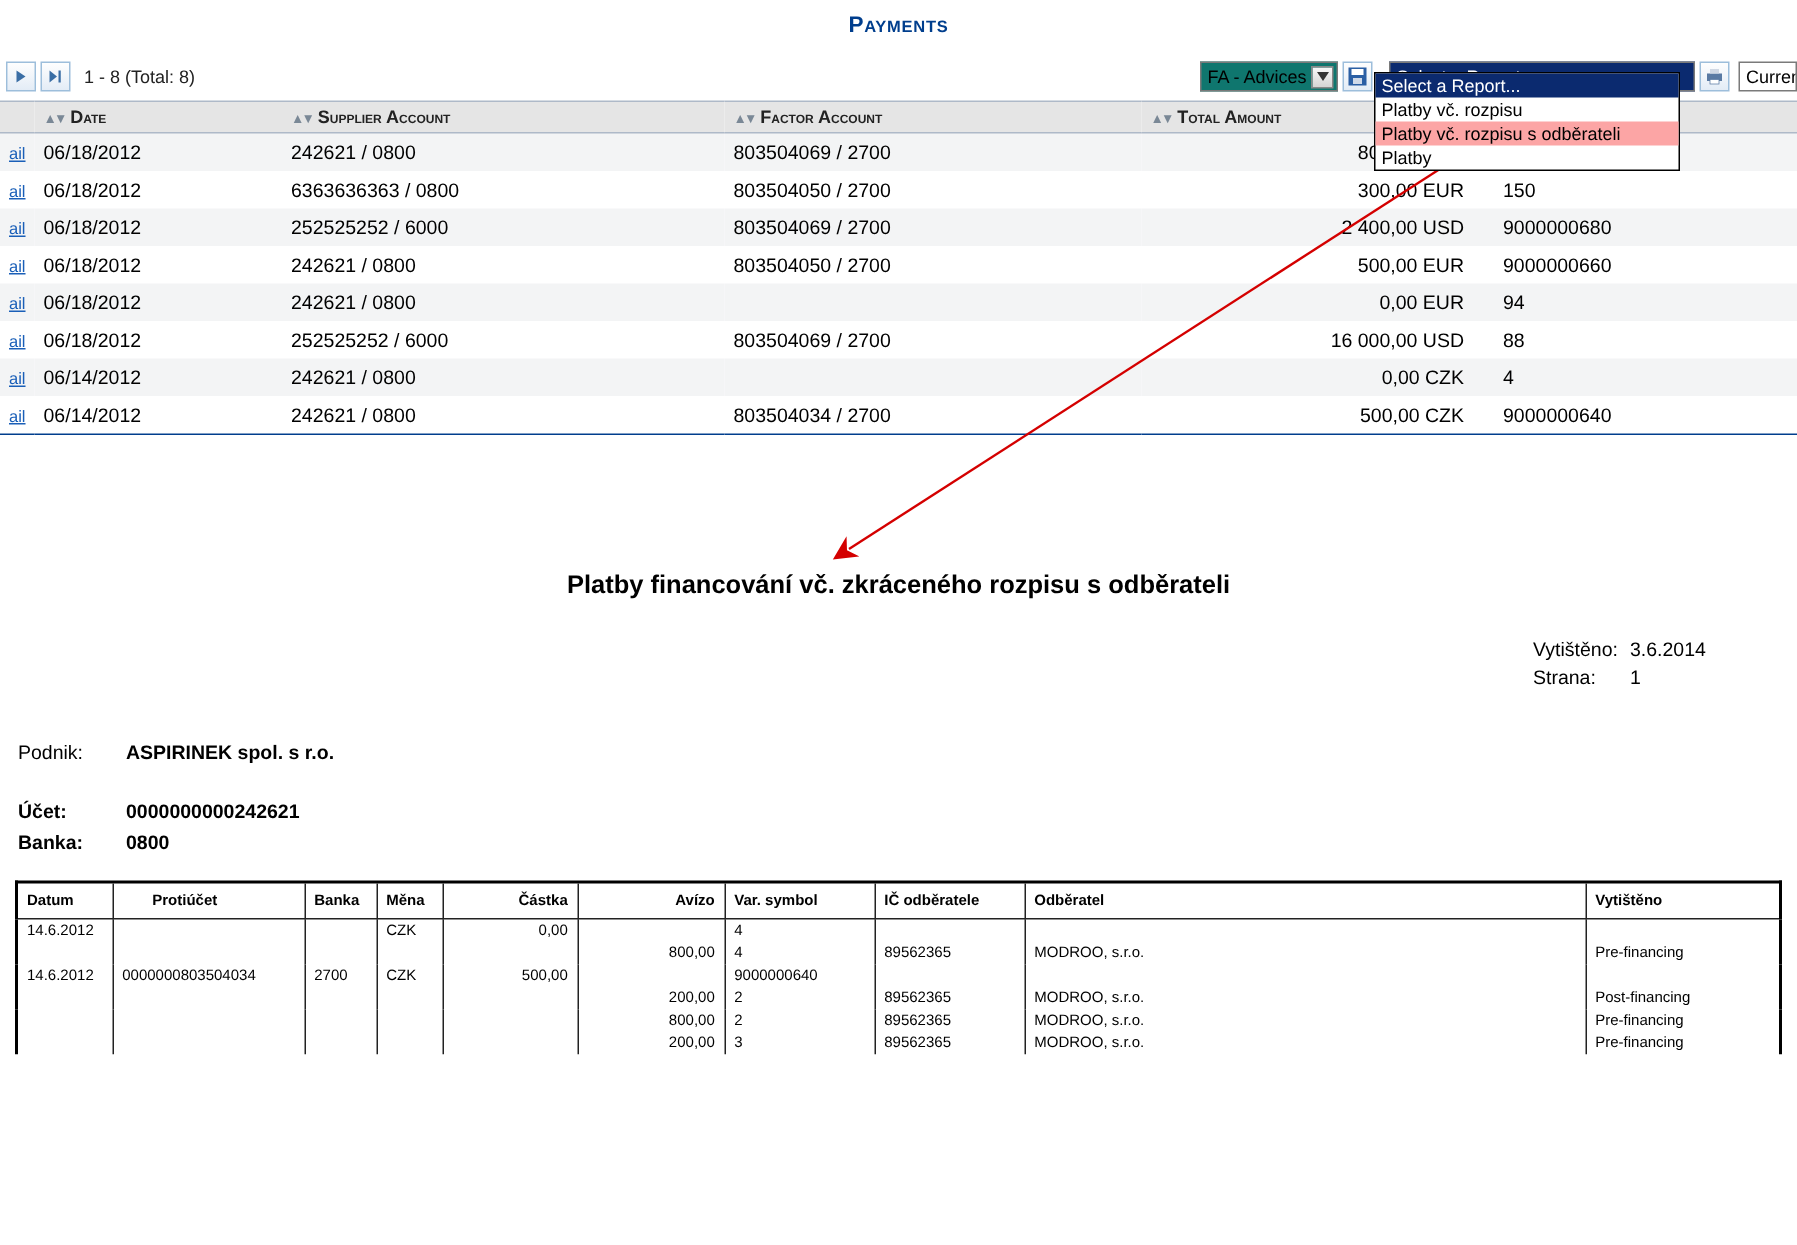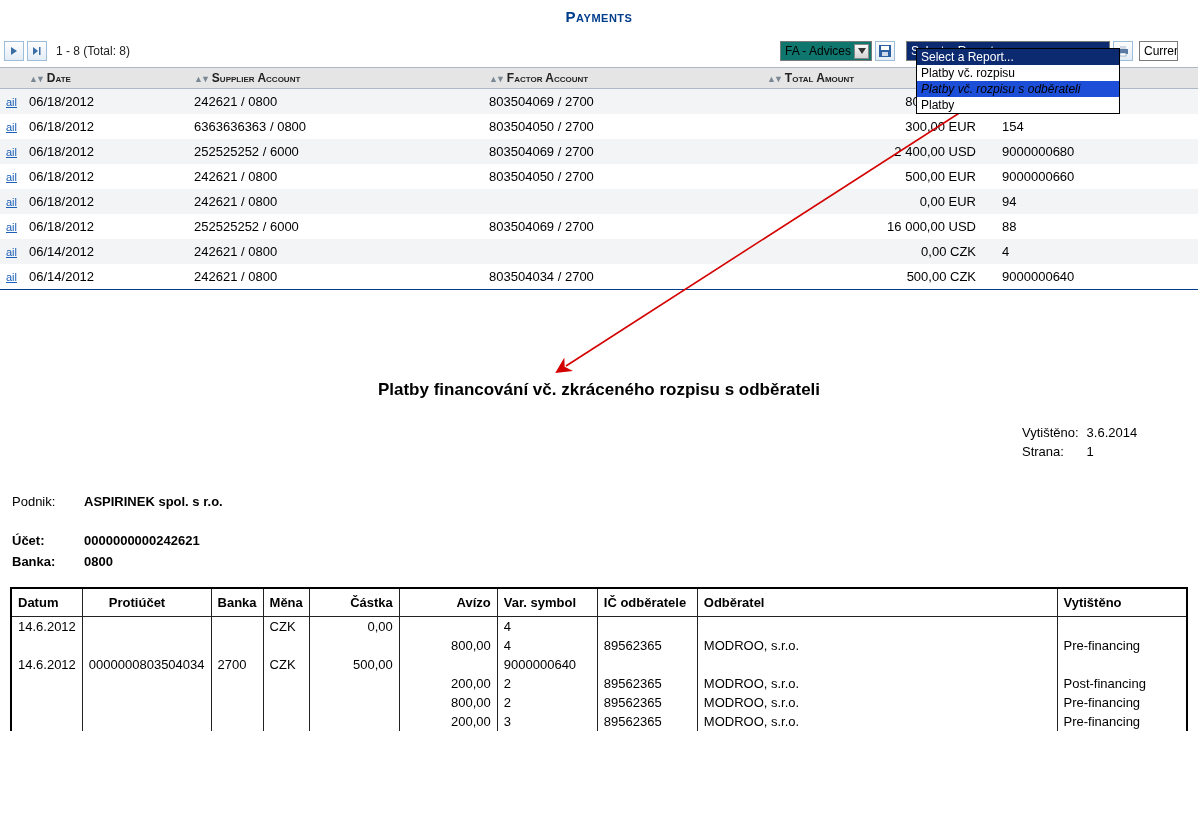--- a/index.html
+++ b/index.html
@@ -16,21 +16,21 @@
     color: #003e8d;
     font-weight: bold;
     font-variant: small-caps;
     font-size: 15px;
     padding: 8px 0 14px 0;
     letter-spacing: 0.5px;
   }
   .toolbar {
     display: flex;
     align-items: center;
-    padding: 2px 20px 6px 4px;
+    padding: 2px 0 6px 4px;
   }
   .nav-btn {
     width: 20px; height: 20px;
     border: 1px solid #9dbedb;
     background: linear-gradient(#fefefe,#e3ecf6);
     display: inline-flex;
     align-items: center; justify-content: center;
     margin-right: 3px;
     color: #356ba0;
   }
@@ -159,21 +159,21 @@
   }
   .report-meta table td { padding: 1px 6px 1px 0; }
   .company-block table td { padding: 2px 8px 2px 0; font-size: 13px; }
   .company-block .lbl { width: 70px; }
   .bold { font-weight: bold; }
   .acct-block { margin-top: 16px; }
   table.detail {
     width: 100%;
     border-collapse: collapse;
     margin-top: 14px;
-    font-size: 13px;
+    font-size: 10px;
   }
   table.detail th {
     border-top: 2px solid #000;
     border-bottom: 1px solid #222;
     border-left: 1px solid #222;
     border-right: 1px solid #222;
     padding: 6px 6px;
     text-align: left;
     font-weight: bold;
   }
@@ -235,21 +235,21 @@
     </svg>
   </div>
   <div class="curr-box">
     <span>Curren</span>
   </div>
 </div>
 
 <div class="report-dd">
   <div class="opt selected">Select a Report...</div>
   <div class="opt">Platby vč. rozpisu</div>
-  <div class="opt" style="background:#1d4ed8;font-style:italic;">Platby vč. rozpisu s odběrateli</div>
+  <div class="opt" style="background:#fca5a5;">Platby vč. rozpisu s odběrateli</div>
   <div class="opt">Platby</div>
 </div>
 
 <table class="main">
   <thead>
     <tr>
       <th style="width:16px;"></th>
       <th style="width:165px;"><span class="sort-ic">▲▼</span><span>Date</span></th>
       <th style="width:295px;"><span class="sort-ic">▲▼</span><span>Supplier Account</span></th>
       <th style="width:278px;"><span class="sort-ic">▲▼</span><span>Factor Account</span></th>
@@ -265,21 +265,21 @@
         <td>803504069 / 2700</td>
         <td class="amt">800,00 USD</td>
         <td>81</td>
       </tr>
       <tr>
         <td><span class="detail-link">ail</span></td>
         <td>06/18/2012</td>
         <td>6363636363 / 0800</td>
         <td>803504050 / 2700</td>
         <td class="amt">300,00 EUR</td>
-        <td>154</td>
+        <td>150</td>
       </tr>
       <tr>
         <td><span class="detail-link">ail</span></td>
         <td>06/18/2012</td>
         <td>252525252 / 6000</td>
         <td>803504069 / 2700</td>
         <td class="amt">2 400,00 USD</td>
         <td>9000000680</td>
       </tr>
       <tr>

